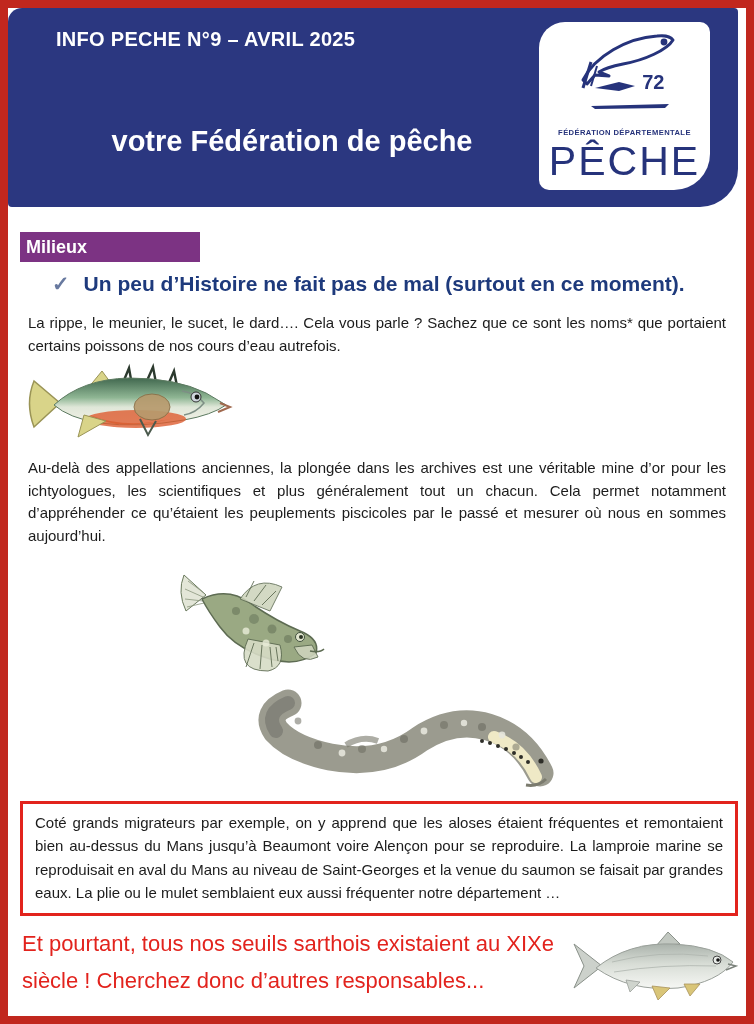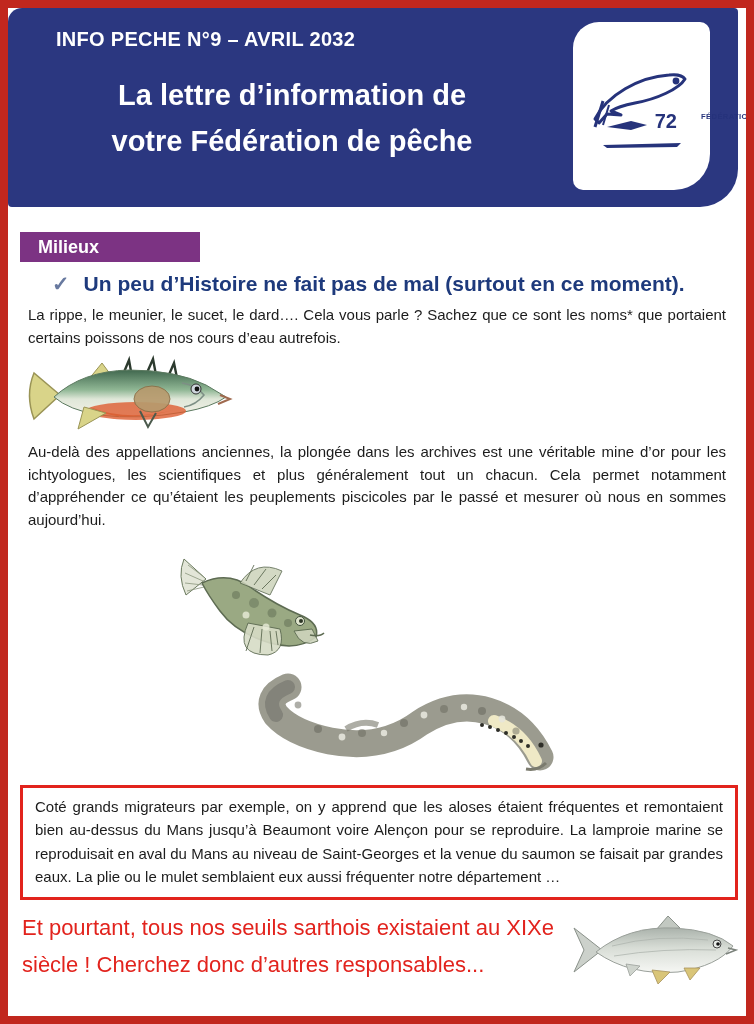--- a/index.html
+++ b/index.html
@@ -25,51 +25,51 @@
     position:absolute;left:48px;top:20px;
     color:#ffffff;font-size:20px;font-weight:bold;letter-spacing:.3px;
   }
   .newsletter-title{
     position:absolute;left:28px;top:64px;width:512px;
     text-align:center;color:#ffffff;
     font-size:29px;font-weight:bold;line-height:46px;
   }
   .logo-box{
     position:absolute;right:28px;top:14px;
-    width:137px;height:168px;
+    width:171px;height:168px;
     background:#ffffff;
     border-radius:26px 10px 36px 10px;
-    display:flex;flex-direction:row;align-items:center;
+    display:flex;flex-direction:column;align-items:center;
     padding-top:4px;box-sizing:border-box;
   }
   .logo-art{position:relative;width:128px;height:86px;}
   .logo-number{
     position:absolute;right:24px;bottom:18px;
     color:#26337b;font-size:20px;font-weight:bold;
   }
   .logo-org-line{
     margin-top:16px;color:#26337b;font-size:7.6px;letter-spacing:.4px;font-weight:bold;
     white-space:nowrap;
   }
   .logo-org-name{
     margin-top:1px;color:#26337b;font-size:41px;letter-spacing:2px;font-weight:normal;
   }
   
   .section-bar{
     margin:25px 0 0 12px;width:180px;height:30px;box-sizing:border-box;
     background:#7c3383;color:#ffffff;
-    font-size:18px;font-weight:bold;line-height:30px;padding-left:18px;
+    font-size:18px;font-weight:bold;line-height:30px;padding-left:6px;
   }
   .sub-heading{
     margin:10px 20px 0 44px;
     color:#1e3a7c;font-size:21px;font-weight:bold;
   }
   .check-glyph{color:#68799f;font-weight:bold;margin-right:14px;}
   .body-par{
-    margin:8px 20px 0 20px;
+    margin:16px 20px 0 20px;
     color:#1c1c1c;font-size:15px;line-height:1.5;text-align:justify;
   }
   .underline-red{
     border-bottom:3px solid #e2231d;padding-bottom:1px;
   }
   .fish{display:block;}
   .fish-1{margin:6px 0 0 14px;}
   .fish-2{margin:12px 0 0 168px;}
   .fish-3{margin:6px 0 0 250px;}
   .highlight-box{
@@ -87,23 +87,23 @@
     color:#e2231d;font-size:22px;line-height:1.68;
   }
   .fish-4{flex:0 0 auto;margin-top:4px;}
 </style>
 </head>
 <body>
 
 <div class="page">
 
   <div class="header">
-    <div class="issue-line">INFO PECHE N°9 – AVRIL 2032</div>
+    <div class="issue-line">INFO PECHE N°9 – AVRIL 2025</div>
     <div class="newsletter-title">
-      <span>La lettre d’information de</span><br>
+      <br>
       <span>votre Fédération de pêche</span>
     </div>
 
     <div class="logo-box">
       <div class="logo-art">
         <svg width="128" height="86" viewBox="0 0 128 86">
 
           <path d="M22 54 C34 30 66 12 96 10 C104 9 110 11 112 14 C106 24 84 34 62 38
                    C52 40 44 42 38 46 L48 50 L34 49 L26 58 Z" fill="none" stroke="#26337b" stroke-width="3" stroke-linejoin="round"></path>
           <circle cx="103" cy="16" r="3.4" fill="#26337b"></circle>

